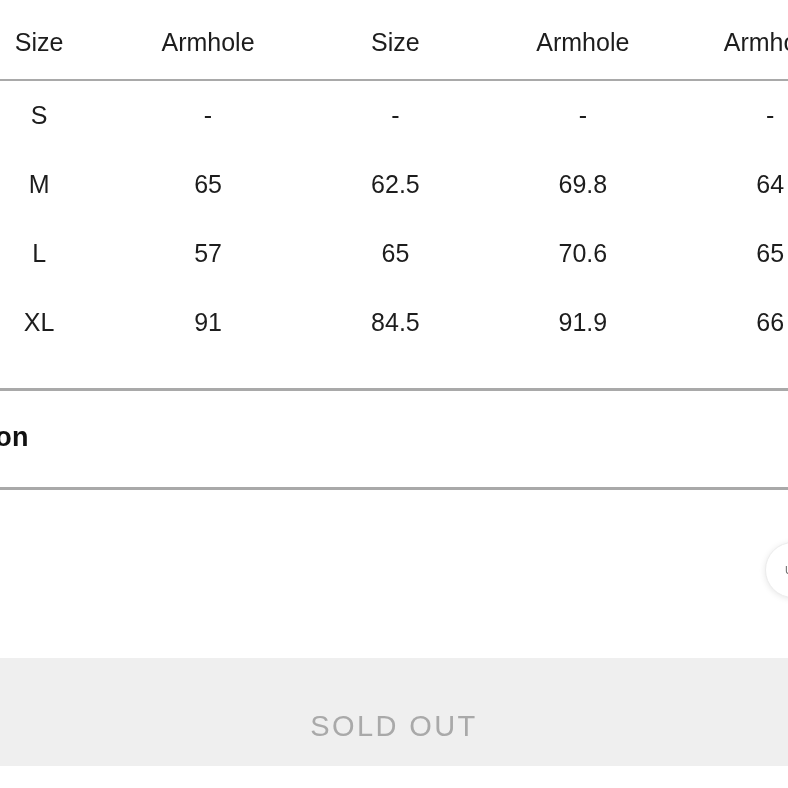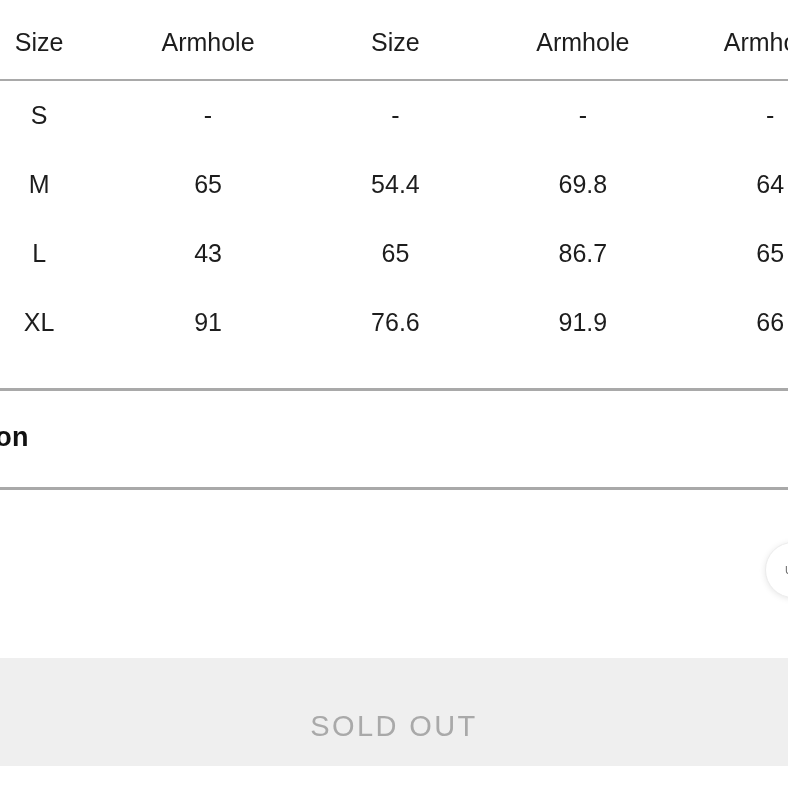--- a/index.html
+++ b/index.html
@@ -167,37 +167,37 @@
           <td>S</td>
           <td class="cell-dash">-</td>
           <td class="cell-dash">-</td>
           <td class="cell-dash">-</td>
           <td class="cell-dash">-</td>
         </tr>
 
         <tr>
           <td>M</td>
           <td>65</td>
-          <td>54.4</td>
+          <td>62.5</td>
           <td>69.8</td>
           <td>64</td>
         </tr>
 
         <tr>
           <td>L</td>
-          <td>43</td>
+          <td>57</td>
           <td>65</td>
-          <td>86.7</td>
+          <td>70.6</td>
           <td>65</td>
         </tr>
 
         <tr>
           <td>XL</td>
           <td>91</td>
-          <td>76.6</td>
+          <td>84.5</td>
           <td>91.9</td>
           <td>66</td>
         </tr>
 
       </tbody>
     </table>
   </div>
 
   <div class="section-rule rule-1"></div>
 

